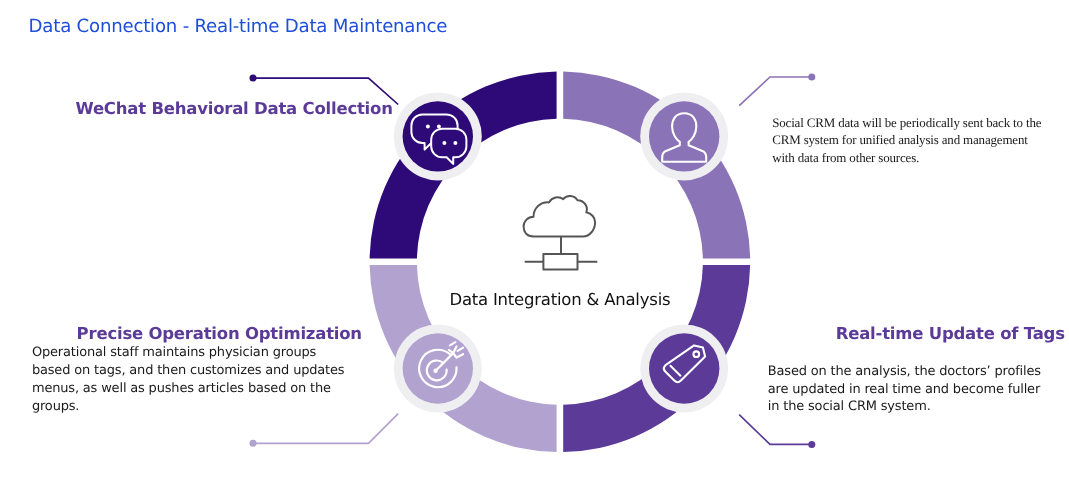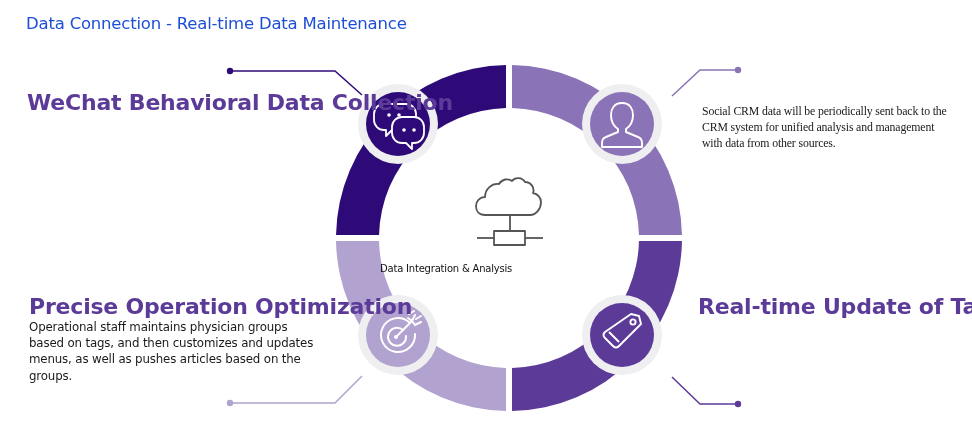--- a/index.html
+++ b/index.html
@@ -1,30 +1,30 @@
 <!DOCTYPE html>
 <html><head>
 <meta charset="utf-8">
 <style>
   html,body{margin:0;padding:0;background:#ffffff;}
   body{width:972px;height:447px;position:relative;overflow:hidden;font-family:"DejaVu Sans","Liberation Sans",sans-serif;color:#1a1a1a;}
   .title{position:absolute;left:26px;top:14px;font-size:16.5px;letter-spacing:-0.2px;color:#1d4ed8;}
   .block{position:absolute;}
-  .block h2{margin:0;font-size:22px;font-weight:bold;color:#5b3a98;letter-spacing:-0.2px;white-space:nowrap;text-align:right;}
+  .block h2{margin:0;font-size:15px;font-weight:bold;color:#5b3a98;letter-spacing:-0.2px;white-space:nowrap;text-align:right;}
   .block p{margin:0;font-size:11.8px;line-height:16.2px;color:#1a1a1a;letter-spacing:-0.15px;}
   #b-tl{left:27px;top:90px;width:330px;}
   #b-tl p{margin-top:13px;width:305px;}
   #b-tr{left:702px;top:90px;width:260px;}
   #b-tr p{margin-top:13px;width:245px;font-family:Liberation Serif, serif;}
   #b-bl{left:29px;top:294px;width:300px;}
   #b-bl p{width:290px;}
   #b-br{left:698px;top:294px;width:270px;}
   #b-br p{margin-top:17px;width:255px;}
   #diagram{position:absolute;left:0;top:0;}
-  .center-label{position:absolute;left:380px;top:263px;width:258px;font-size:10px;color:#111;letter-spacing:-0.2px;}
+  .center-label{position:absolute;left:380px;top:263px;width:258px;text-align:center;font-size:15px;color:#111;letter-spacing:-0.2px;}
 </style>
 </head>
 <body>
 
 <div class="title">Data Connection - Real-time Data Maintenance</div>
 
 <svg id="diagram" width="972" height="447" viewBox="0 0 972 447">
 
   <g>
     <path id="seg-tl" d="M506,65.02601351648278 A173,173 0 0 0 336.02601351648275,235 L379.03461999440003,235 A130,130 0 0 1 506,108.03461999440006 Z" fill="#2e0a78"></path>
@@ -110,13 +110,14 @@
 </div>
 <div class="block" id="b-tr">
   <p>Social CRM data will be periodically sent back to the CRM system for unified analysis and management with data from other sources.</p>
 </div>
 <div class="block" id="b-bl">
   <h2>Precise Operation Optimization</h2>
   <p>Operational staff maintains physician groups based on tags, and then customizes and updates menus, as well as pushes articles based on the groups.</p>
 </div>
 <div class="block" id="b-br">
   <h2>Real-time Update of Tags</h2>
+  <p>Based on the analysis, the doctors’ profiles are updated in real time and become fuller in the social CRM system.</p>
 </div>
 
 </body></html>

